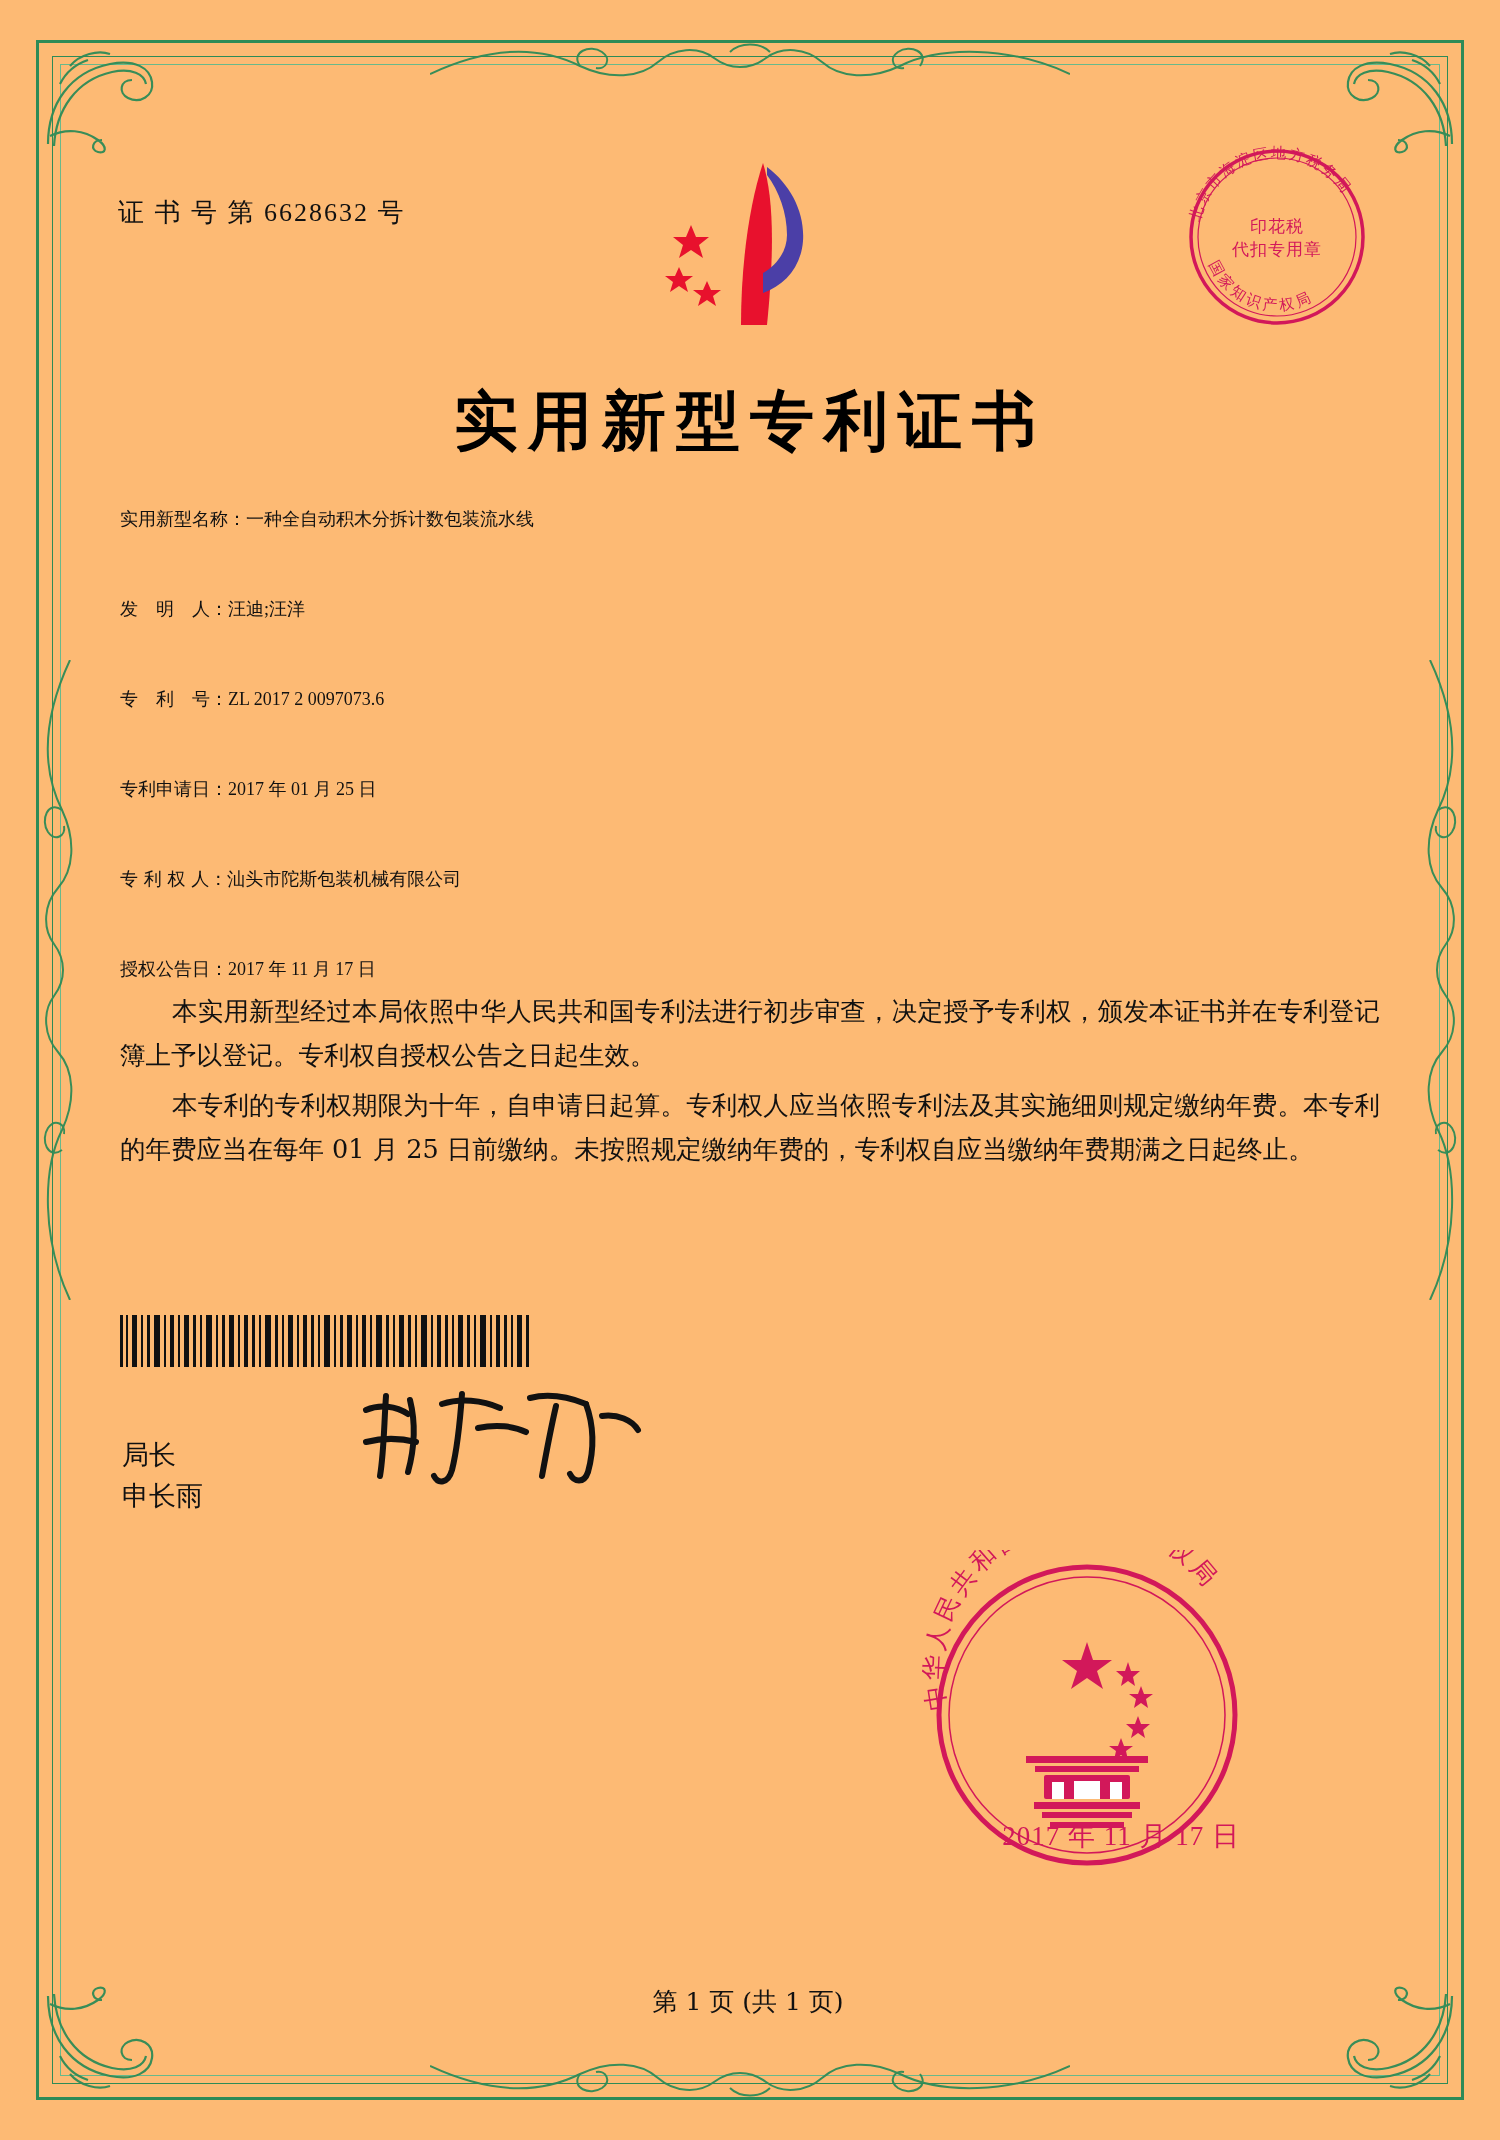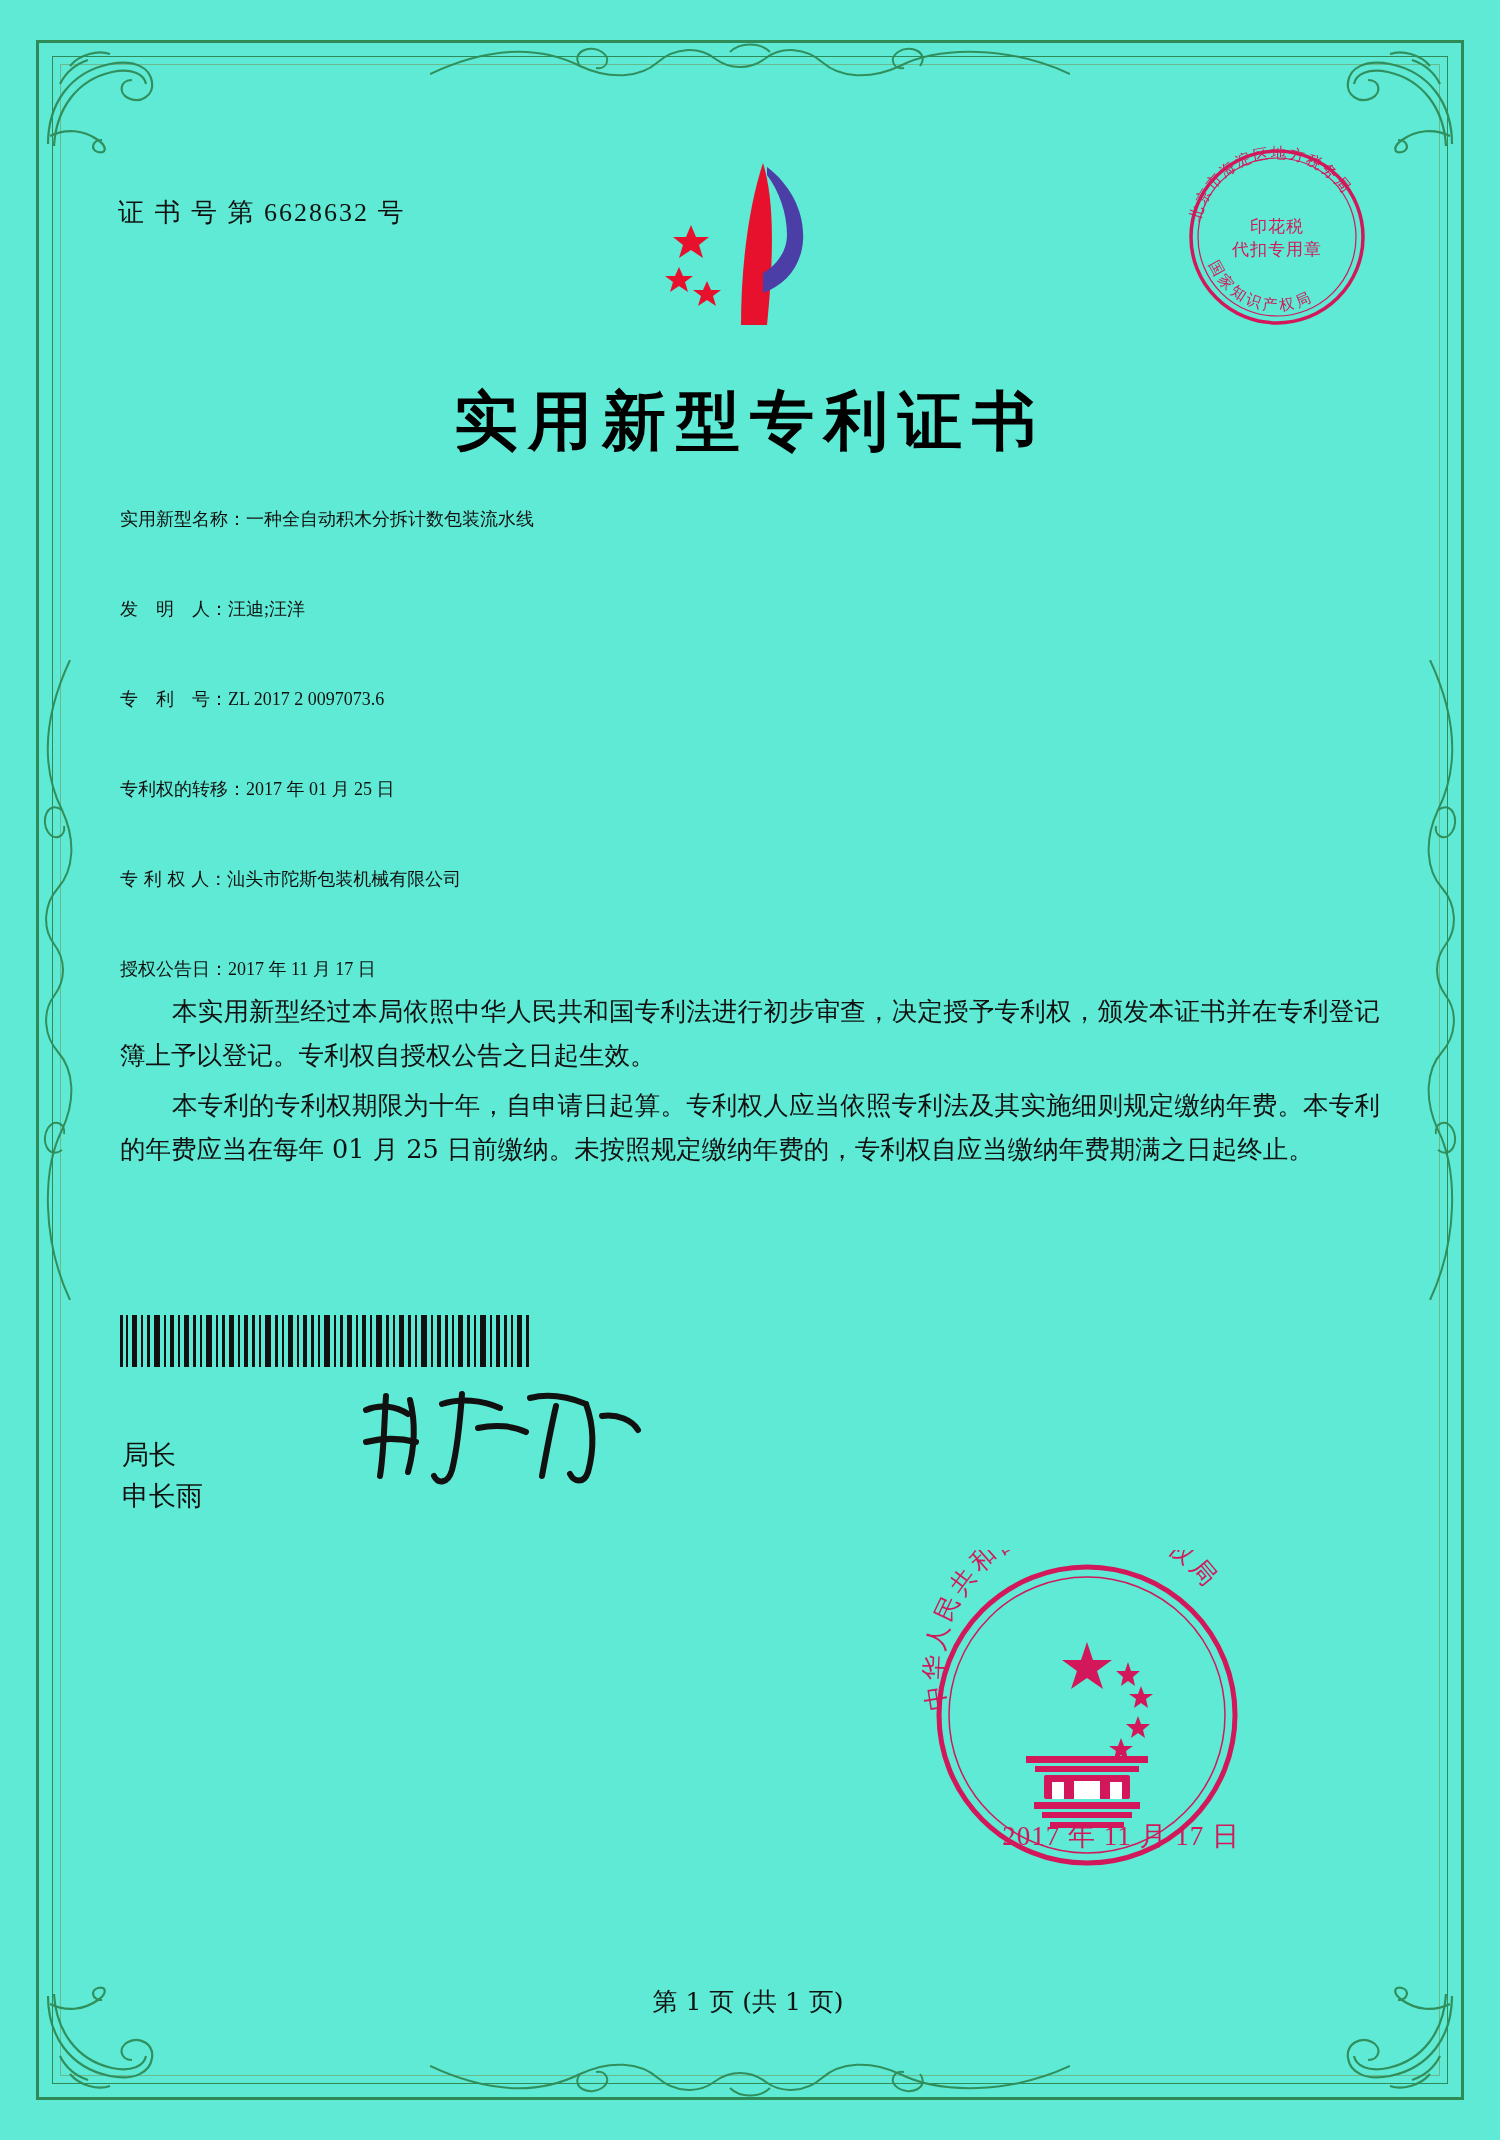--- a/index.html
+++ b/index.html
@@ -13,21 +13,21 @@
     font-family: "Liberation Serif", serif;
     color: #1a1a1a;
     position: relative;
     overflow: hidden;
   }
 
   
   .page {
     position: absolute;
     inset: 0;
-    background: #5eead4;
+    background: #fdba74;
   }
   .border-outer {
     position: absolute;
     left: 36px;
     top: 40px;
     right: 36px;
     bottom: 40px;
     border: 3px solid #2e8b57;
     box-sizing: border-box;
   }
@@ -354,21 +354,21 @@
       <div class="field">
         <span class="label lbl-spread-5">实用新型名称：</span><span class="value">一种全自动积木分拆计数包装流水线</span>
       </div>
       <div class="field">
         <span class="label">发　明　人：</span><span class="value">汪迪;汪洋</span>
       </div>
       <div class="field">
         <span class="label">专　利　号：</span><span class="value">ZL 2017 2 0097073.6</span>
       </div>
       <div class="field">
-        <span class="label">专利权的转移：</span><span class="value">2017 年 01 月 25 日</span>
+        <span class="label">专利申请日：</span><span class="value">2017 年 01 月 25 日</span>
       </div>
       <div class="field">
         <span class="label">专 利 权 人：</span><span class="value">汕头市陀斯包装机械有限公司</span>
       </div>
       <div class="field">
         <span class="label">授权公告日：</span><span class="value">2017 年 11 月 17 日</span>
       </div>
     </div>
 
     <div class="paras">

